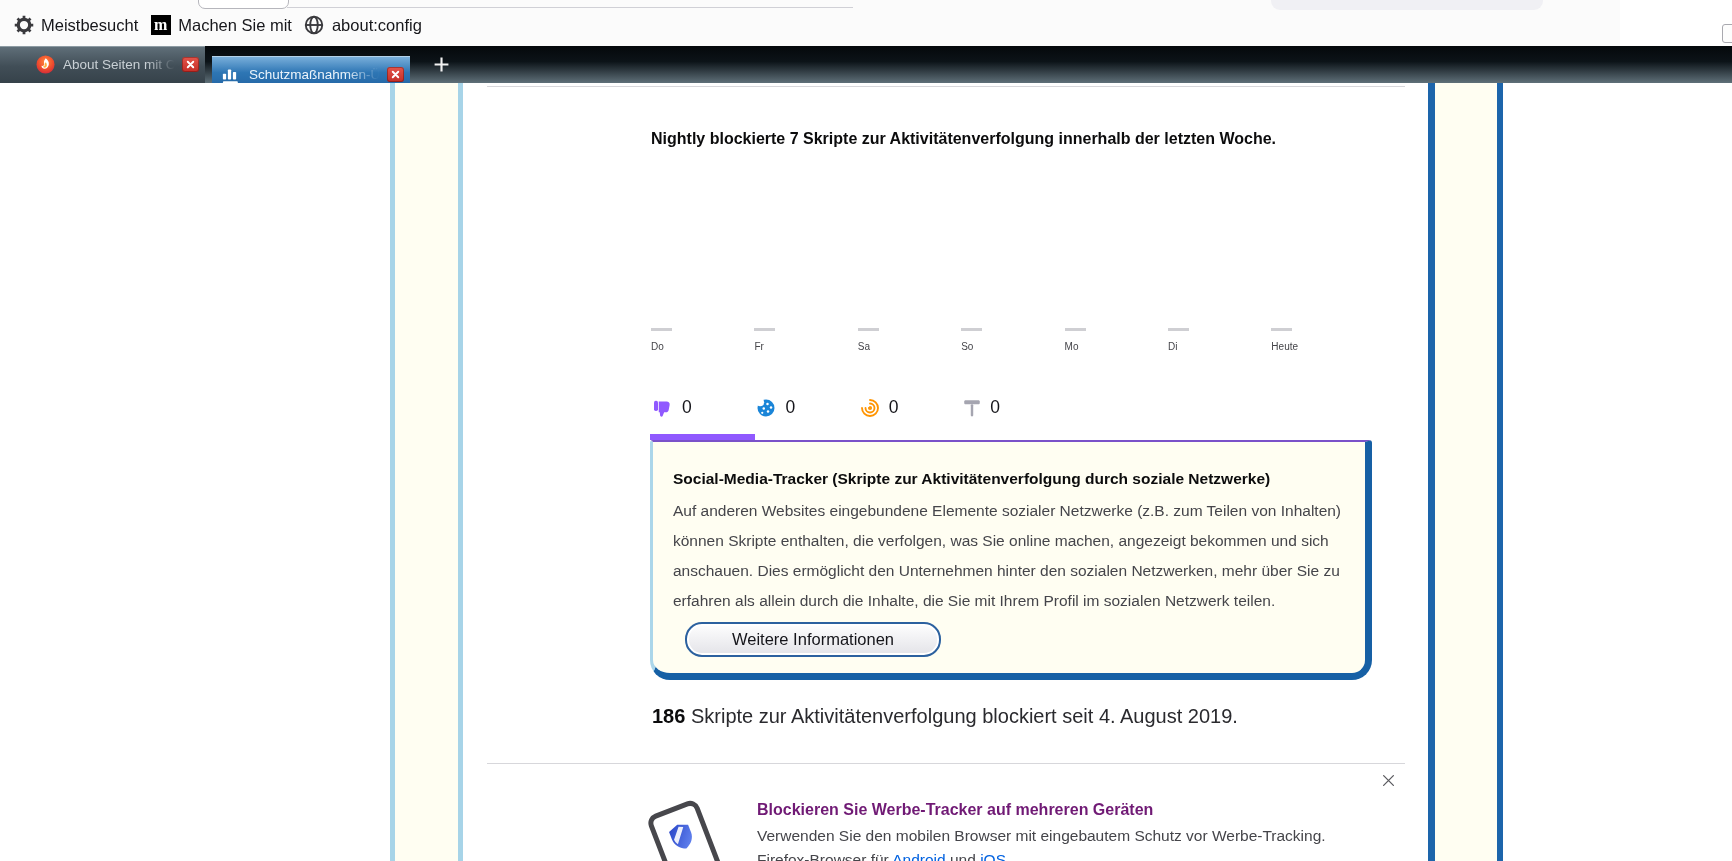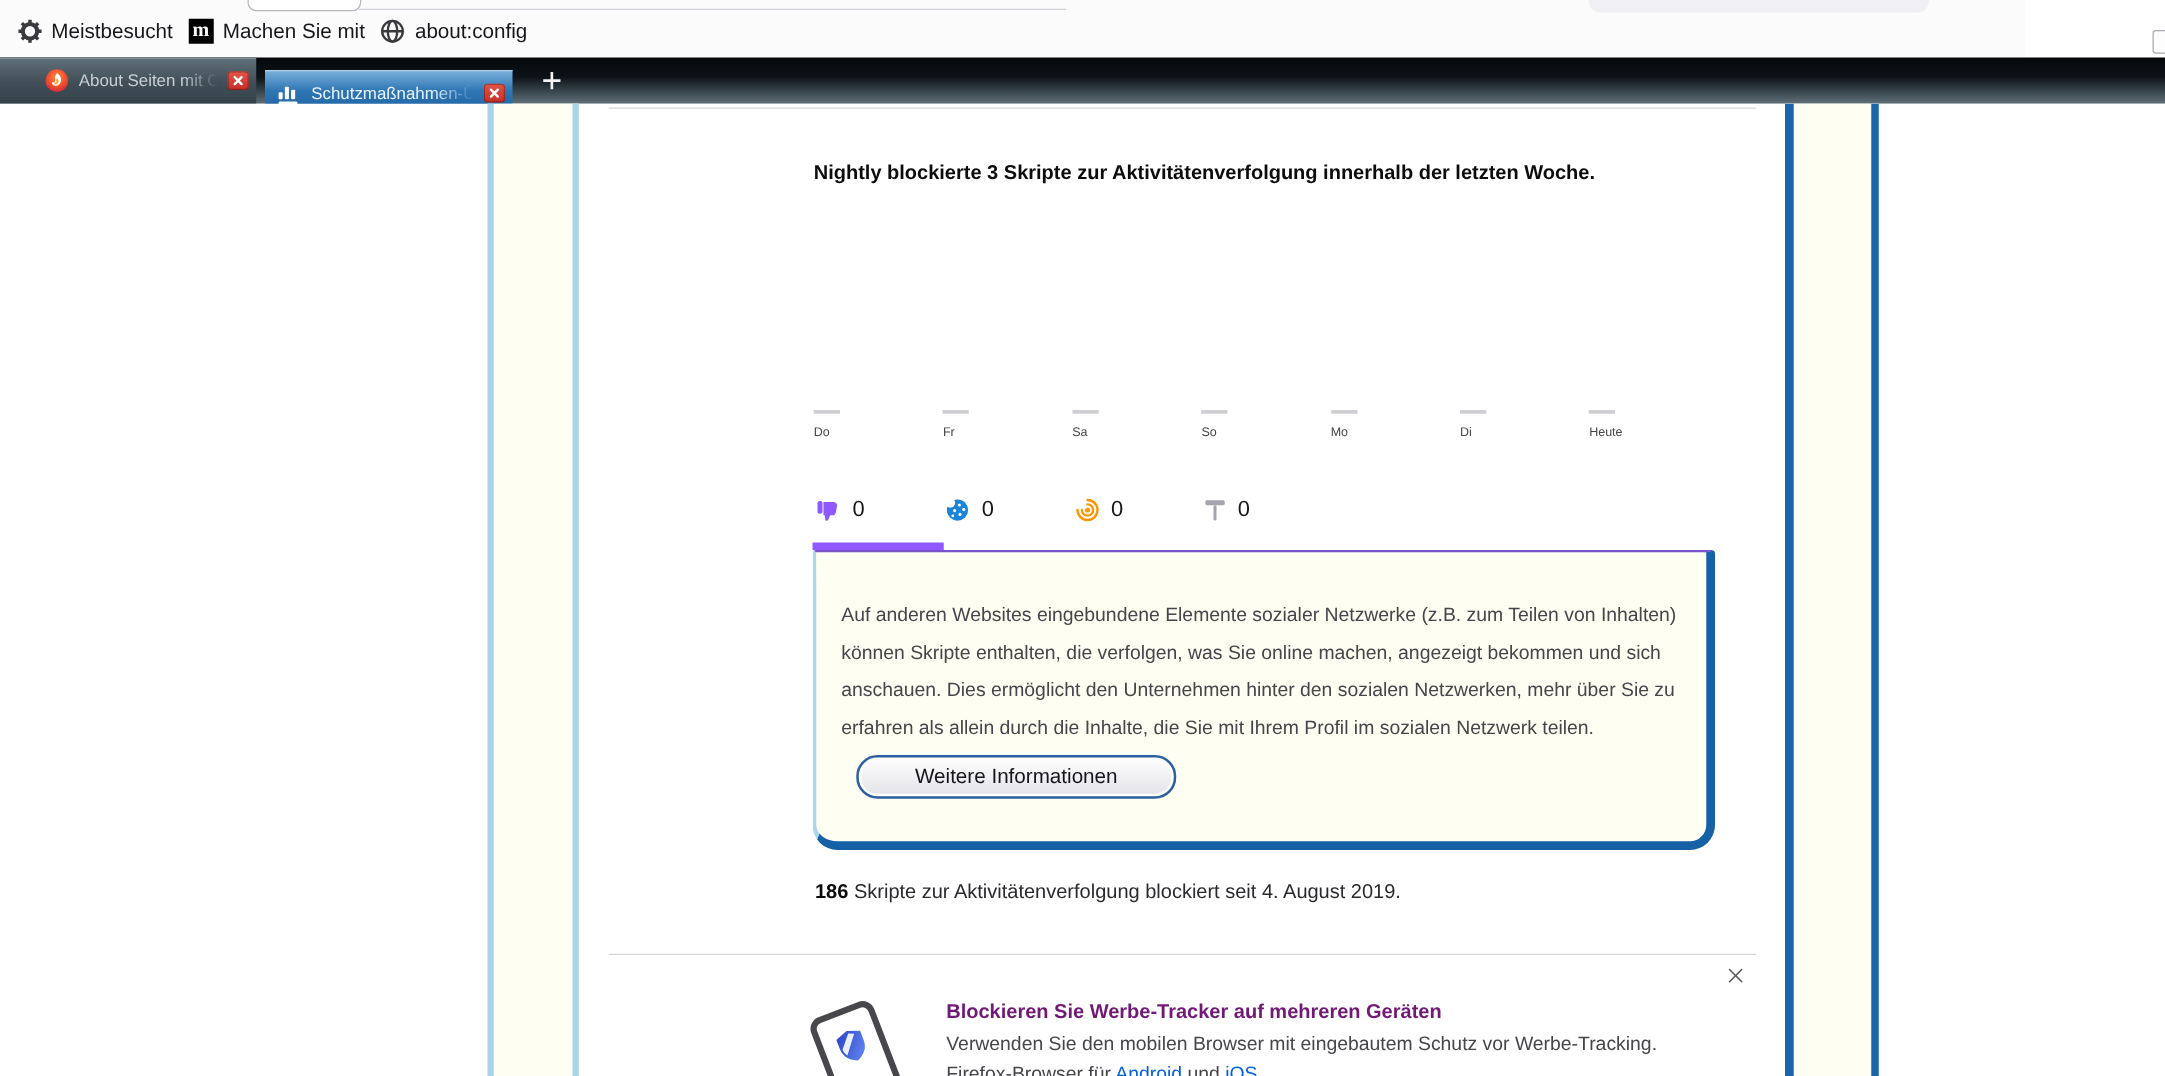--- a/index.html
+++ b/index.html
@@ -66,21 +66,21 @@
         border-right:7px solid #1660a5;border-bottom:7px solid #1660a5;
         border-radius:3px 3px 20px 20px;padding:28px 20px 0 20px;}
   .card-title{font-size:15.5px;font-weight:bold;color:#0c0c0d;}
   .card-body{margin-top:8px;}
   .card-line{font-size:15.5px;color:#45454a;height:30px;line-height:30px;white-space:nowrap;}
   .info-btn{margin-top:6px;margin-left:12px;width:252px;height:31px;border-radius:17px;
             border:2px solid #2c619f;background:linear-gradient(#fefefe,#e3e3e8);
             box-shadow:inset 0 0 0 2px #fff;display:flex;align-items:center;justify-content:center;
             font-family:"Liberation Sans",sans-serif;font-size:16.5px;color:#15151a;cursor:pointer;}
 
-  .stats-line{position:absolute;left:652px;top:622px;font-size:16px;color:#2a2a2e;}
+  .stats-line{position:absolute;left:652px;top:622px;font-size:20px;color:#2a2a2e;}
   .stats-line b{color:#0c0c0d;}
   .divider2{position:absolute;left:487px;top:680px;width:918px;height:1px;background:#d7d7db;}
 
   .mobile-close{position:absolute;left:1379px;top:688px;width:18px;height:18px;cursor:pointer;
                 display:flex;align-items:center;justify-content:center;}
   .phone-wrap{position:absolute;left:646px;top:716px;width:80px;height:90px;}
   .phone{position:absolute;left:12px;top:6px;width:44px;height:70px;background:#fff;
          border:5px solid #47474c;border-radius:10px;transform:rotate(-21deg);}
   .phone-shield{position:absolute;left:9px;top:12px;}
   .mobile-title{position:absolute;left:757px;top:718px;font-size:16px;font-weight:bold;color:#701a75;}
@@ -182,21 +182,21 @@
           <path d="M8 1.5v13M1.5 8h13" stroke="#f2f2f2" stroke-width="2"></path>
         </svg>
     </div>
   </div>
 
   <div class="content">
     <div class="col-left"></div>
     <div class="col-right"></div>
     <div class="top-sep"></div>
 
-    <div class="graph-heading">Nightly blockierte 3 Skripte zur Aktivitätenverfolgung innerhalb der letzten Woche.</div>
+    <div class="graph-heading">Nightly blockierte 7 Skripte zur Aktivitätenverfolgung innerhalb der letzten Woche.</div>
 
     <div class="graph-week">
       <div class="day-col">
         <div class="day-bar"></div>
         <div class="day-label">Do</div>
       </div>
       <div class="day-col">
         <div class="day-bar"></div>
         <div class="day-label">Fr</div>
       </div>
@@ -263,20 +263,21 @@
             <rect x="6.9" y="5.6" width="2.2" height="11" rx="1"></rect>
           </g>
         </svg>
         <span class="val">0</span>
       </div>
     </div>
 
     <div class="indicator"></div>
 
     <div class="card">
+      <div class="card-title">Social-Media-Tracker (Skripte zur Aktivitätenverfolgung durch soziale Netzwerke)</div>
       <div class="card-body">
         <div class="card-line">Auf anderen Websites eingebundene Elemente sozialer Netzwerke (z.B. zum Teilen von Inhalten)</div>
         <div class="card-line">können Skripte enthalten, die verfolgen, was Sie online machen, angezeigt bekommen und sich</div>
         <div class="card-line">anschauen. Dies ermöglicht den Unternehmen hinter den sozialen Netzwerken, mehr über Sie zu</div>
         <div class="card-line">erfahren als allein durch die Inhalte, die Sie mit Ihrem Profil im sozialen Netzwerk teilen.</div>
       </div>
       <div class="info-btn">Weitere Informationen</div>
     </div>
 
     <div class="stats-line">

